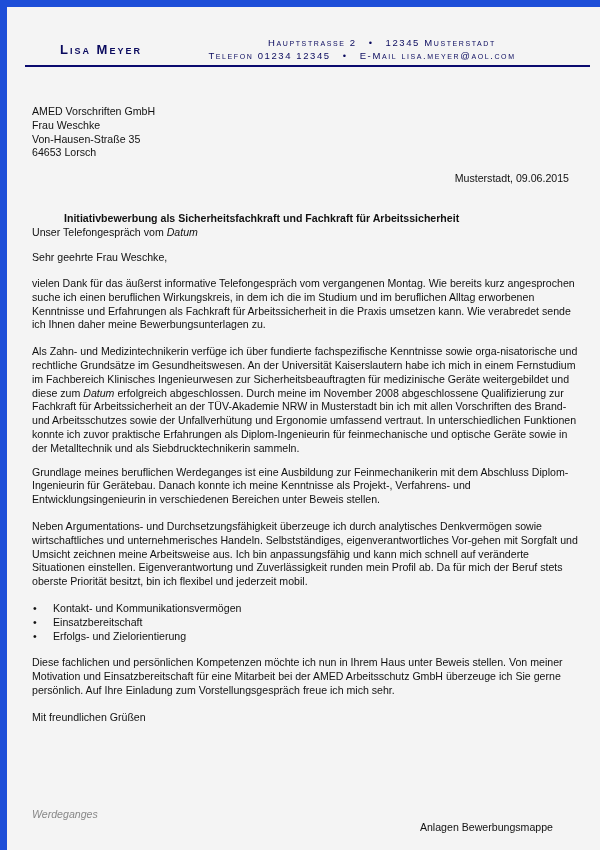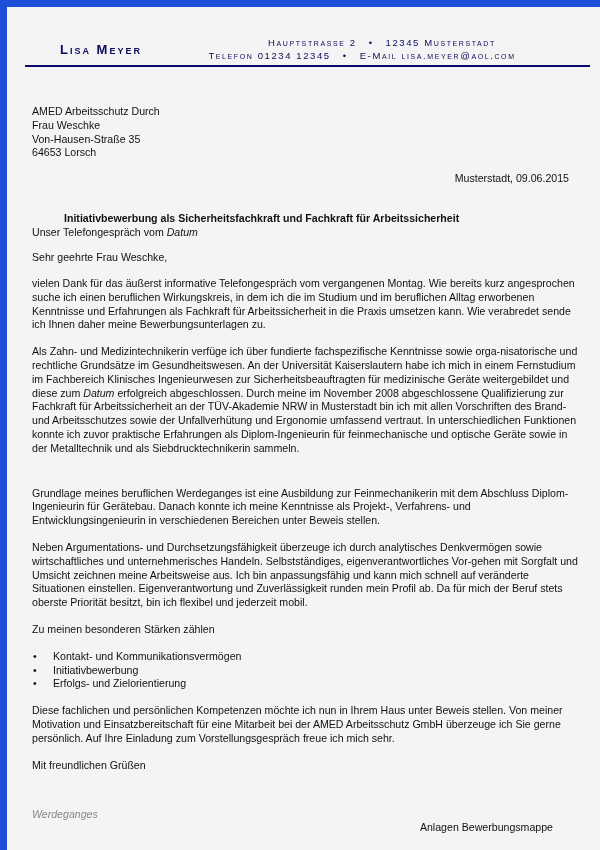--- a/index.html
+++ b/index.html
@@ -84,21 +84,21 @@
     }
     .body {
       position: absolute;
       left: 25px;
       top: 270px;
       width: 548px;
     }
     .body p {
       margin: 0 0 13px 0;
     }
-    .body p.p2 { margin-bottom: 31px; }
+    .body p.p2 { margin-bottom: 10px; }
     .strengths-list {
       list-style: none;
       margin: 0 0 13px 0;
       padding: 0;
     }
     .strengths-list li {
       position: relative;
       padding-left: 21px;
     }
     .strengths-list li .bullet {
@@ -134,44 +134,43 @@
       <span>Hauptstrasse 2</span><span class="sep">•</span><span>12345 Musterstadt</span>
     </div>
     <div>
       <span>Telefon 01234 12345</span><span class="sep">•</span><span>E-Mail lisa.meyer@aol.com</span>
     </div>
   </div>
 
   <div class="header-rule"></div>
 
   <div class="recipient text">
-    <div>AMED Arbeitsschutz Durch</div>
+    <div>AMED Vorschriften GmbH</div>
     <div>Frau Weschke</div>
     <div>Von-Hausen-Straße 35</div>
     <div>64653 Lorsch</div>
   </div>
 
   <div class="date">Musterstadt, 09.06.2015</div>
 
   <div class="subject text">
     <div class="bold">Initiativbewerbung als Sicherheitsfachkraft und Fachkraft für Arbeitssicherheit</div>
     <div><span>Unser Telefongespräch vom </span><i>Datum</i></div>
   </div>
 
   <div class="salutation text">Sehr geehrte Frau Weschke,</div>
 
   <div class="body text">
     <p>vielen Dank für das äußerst informative Telefongespräch vom vergangenen Montag. Wie bereits kurz angesprochen suche ich einen beruflichen Wirkungskreis, in dem ich die im Studium und im beruflichen Alltag erworbenen Kenntnisse und Erfahrungen als Fachkraft für Arbeitssicherheit in die Praxis umsetzen kann. Wie verabredet sende ich Ihnen daher meine Bewerbungsunterlagen zu.</p>
     <p class="p2"><span>Als Zahn- und Medizintechnikerin verfüge ich über fundierte fachspezifische Kenntnisse sowie orga-nisatorische und rechtliche Grundsätze im Gesundheitswesen. An der Universität Kaiserslautern habe ich mich in einem Fernstudium im Fachbereich Klinisches Ingenieurwesen zur Sicherheitsbeauftragten für medizinische Geräte weitergebildet und diese zum </span><i>Datum</i><span> erfolgreich abgeschlossen. Durch meine im November 2008 abgeschlossene Qualifizierung zur Fachkraft für Arbeitssicherheit an der TÜV-Akademie NRW in Musterstadt bin ich mit allen Vorschriften des Brand- und Arbeitsschutzes sowie der Unfallverhütung und Ergonomie umfassend vertraut. In unterschiedlichen Funktionen konnte ich zuvor praktische Erfahrungen als Diplom-Ingenieurin für feinmechanische und optische Geräte sowie in der Metalltechnik und als Siebdrucktechnikerin sammeln.</span></p>
     <p>Grundlage meines beruflichen Werdeganges ist eine Ausbildung zur Feinmechanikerin mit dem Abschluss Diplom-Ingenieurin für Gerätebau. Danach konnte ich meine Kenntnisse als Projekt-, Verfahrens- und Entwicklungsingenieurin in verschiedenen Bereichen unter Beweis stellen.</p>
     <p>Neben Argumentations- und Durchsetzungsfähigkeit überzeuge ich durch analytisches Denkvermögen sowie wirtschaftliches und unternehmerisches Handeln. Selbstständiges, eigenverantwortliches Vor-gehen mit Sorgfalt und Umsicht zeichnen meine Arbeitsweise aus. Ich bin anpassungsfähig und kann mich schnell auf veränderte Situationen einstellen. Eigenverantwortung und Zuverlässigkeit runden mein Profil ab. Da für mich der Beruf stets oberste Priorität besitzt, bin ich flexibel und jederzeit mobil.</p>
-    <p>Zu meinen besonderen Stärken zählen</p>
     <ul class="strengths-list">
       <li><span class="bullet">•</span><span>Kontakt- und Kommunikationsvermögen</span></li>
-      <li><span class="bullet">•</span><span>Initiativbewerbung</span></li>
+      <li><span class="bullet">•</span><span>Einsatzbereitschaft</span></li>
       <li><span class="bullet">•</span><span>Erfolgs- und Zielorientierung</span></li>
     </ul>
     <p>Diese fachlichen und persönlichen Kompetenzen möchte ich nun in Ihrem Haus unter Beweis stellen. Von meiner Motivation und Einsatzbereitschaft für eine Mitarbeit bei der AMED Arbeitsschutz GmbH überzeuge ich Sie gerne persönlich. Auf Ihre Einladung zum Vorstellungsgespräch freue ich mich sehr.</p>
     <p>Mit freundlichen Grüßen</p>
   </div>
 
   <div class="signature">Werdeganges</div>
 
   <div class="attachments">Anlagen Bewerbungsmappe</div>
 

